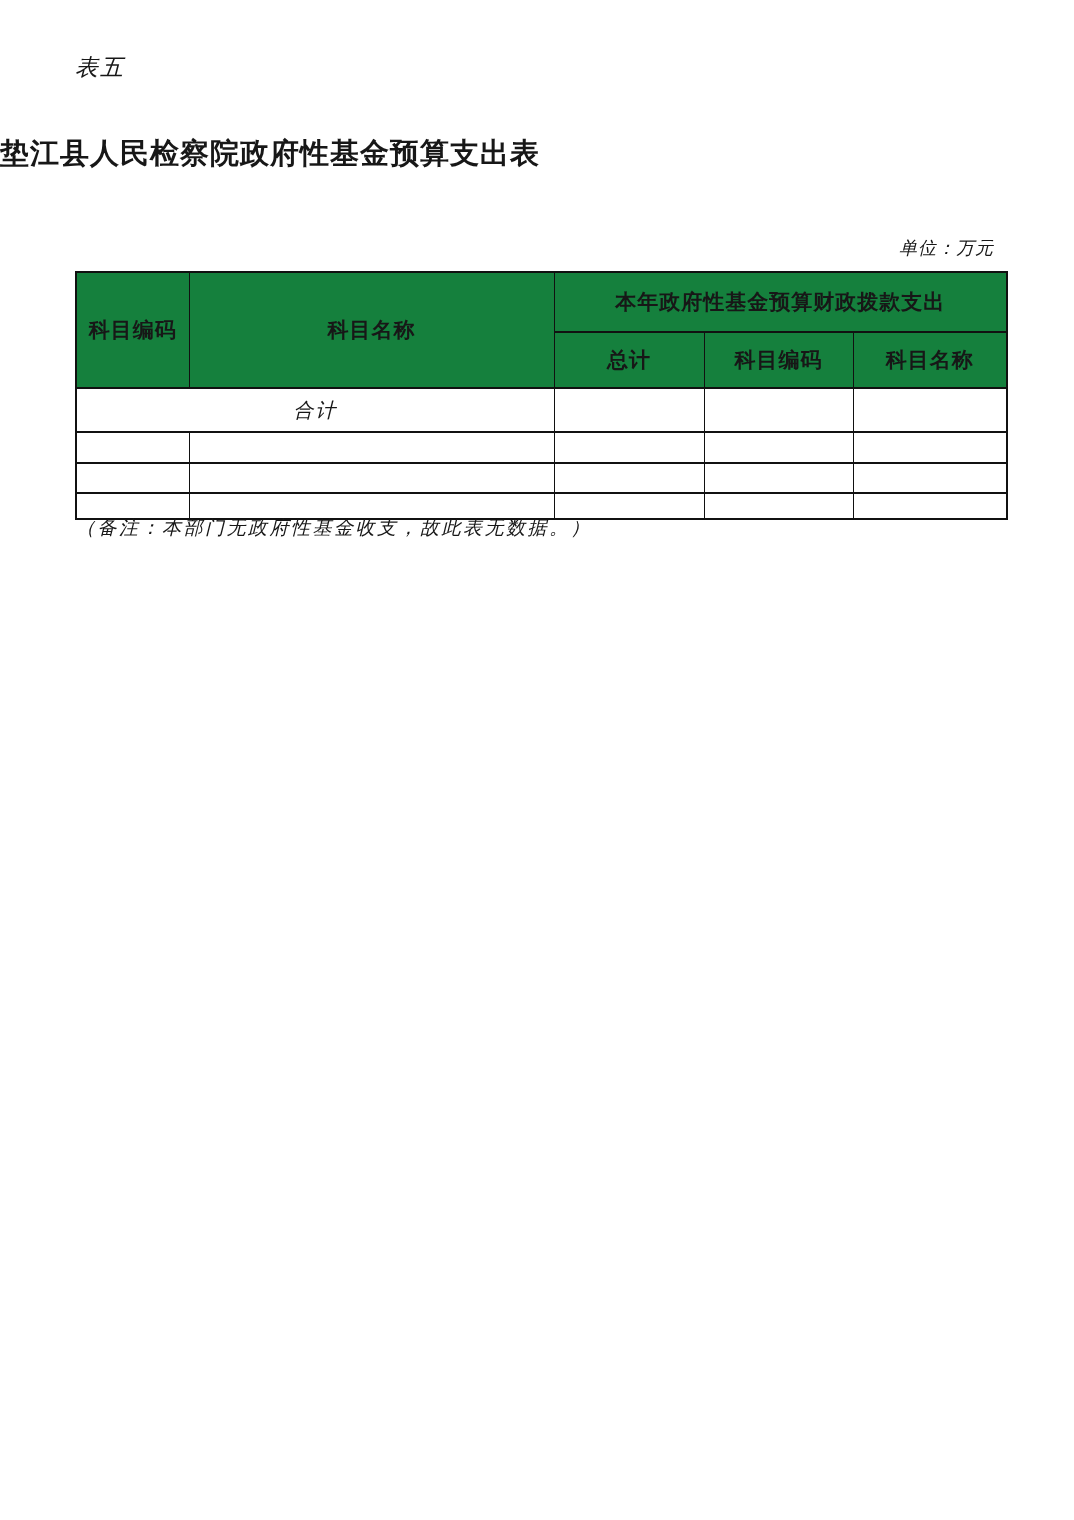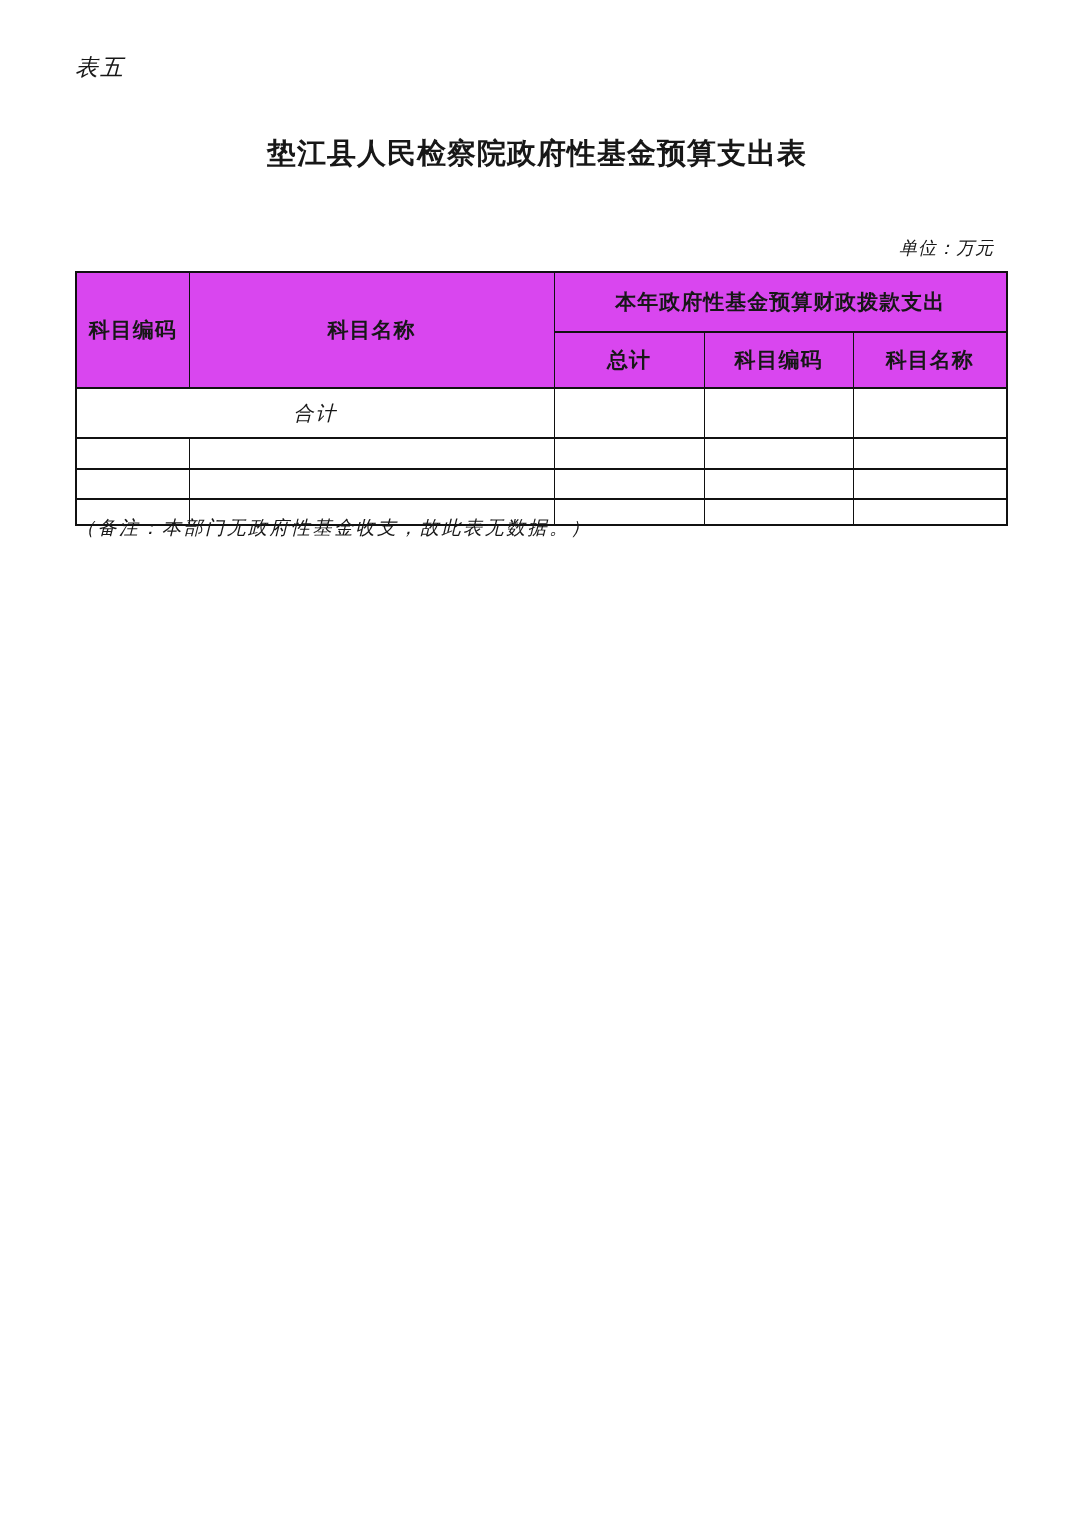--- a/index.html
+++ b/index.html
@@ -21,21 +21,20 @@
     top: 52px;
     font-size: 23px;
     font-style: italic;
     letter-spacing: 2px;
   }
   .doc-title {
     position: absolute;
     left: 0;
     right: 0;
     top: 134px;
-    text-align: center;
     font-size: 29px;
     font-weight: bold;
     letter-spacing: 1px;
     font-family: Liberation Mono, monospace;
   }
   .unit-label {
     position: absolute;
     right: 80px;
     top: 236px;
     font-size: 18px;
@@ -63,25 +62,25 @@
   table.budget tr > th,
   table.budget tr > td {
     border-top-width: 2.5px;
     border-bottom-width: 2.5px;
   }
   table.budget th {
     font-family: "Liberation Sans", sans-serif;
     font-weight: 600;
     font-size: 21px;
     letter-spacing: 1px;
-    background: #d946ef;
+    background: #15803d;
   }
   tr.hdr-1 { height: 60px; }
   tr.hdr-2 { height: 56px; }
-  tr.row-total { height: 50px; margin-left: 44px; }
+  tr.row-total { height: 44px; margin-left: 44px; }
   tr.row-a { height: 31px; }
   tr.row-b { height: 30px; }
   tr.row-c { height: 26px; }
   td.total-label-cell {
     font-size: 20px;
     font-style: italic;
     letter-spacing: 2px;
     font-family: "Liberation Serif", serif;
   }
   .footnote {

